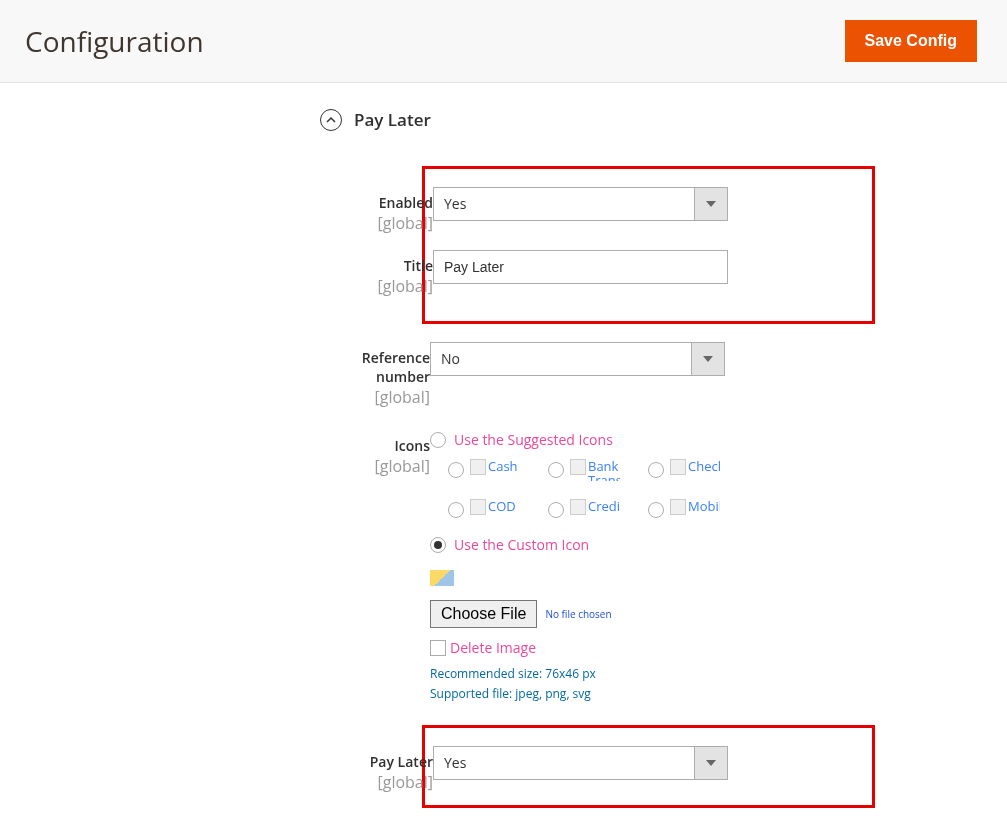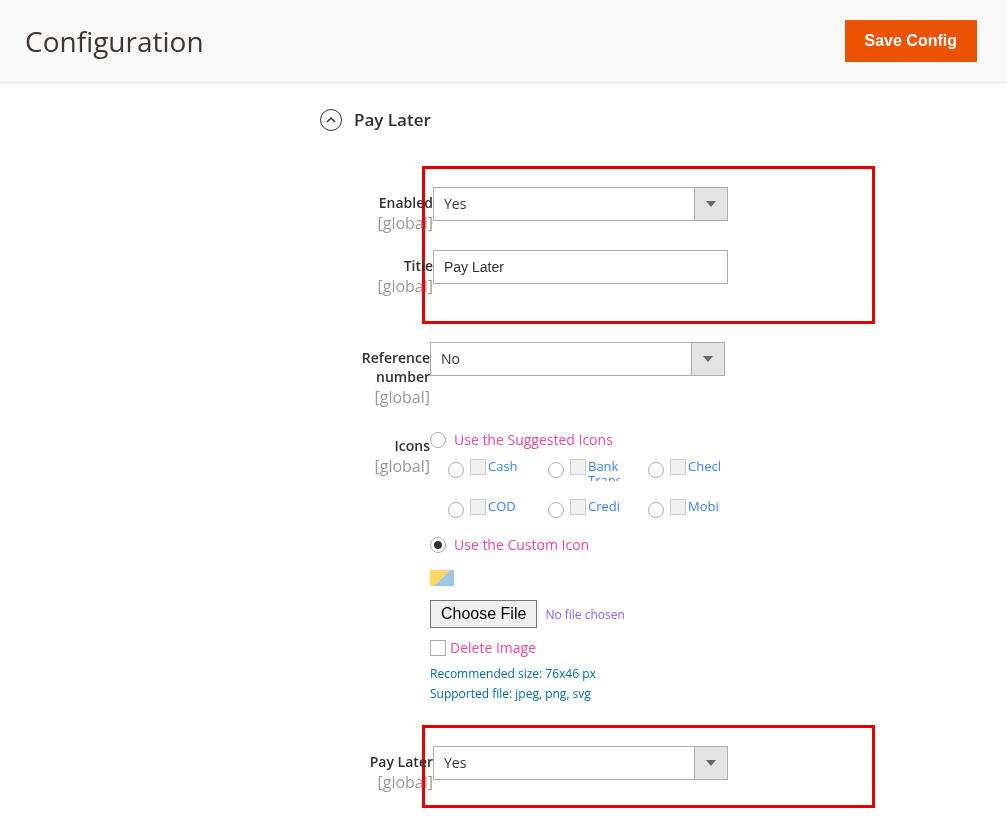--- a/index.html
+++ b/index.html
@@ -214,21 +214,21 @@
       gap: 8px;
       margin-bottom: 10px;
     }
     .choose-file-btn {
       background: #efefef;
       border: 1px solid #767676;
       padding: 4px 10px;
       font-size: 16px;
       cursor: pointer;
     }
-    .file-status { font-size: 12px; color: #8b5cf6; }
+    .file-status { font-size: 10px; color: #1d4ed8; }
     .checkbox-row {
       display: flex;
       align-items: center;
       gap: 4px;
       margin-bottom: 8px;
     }
     .checkbox {
       width: 16px;
       height: 16px;
       border: 1px solid #adadad;

